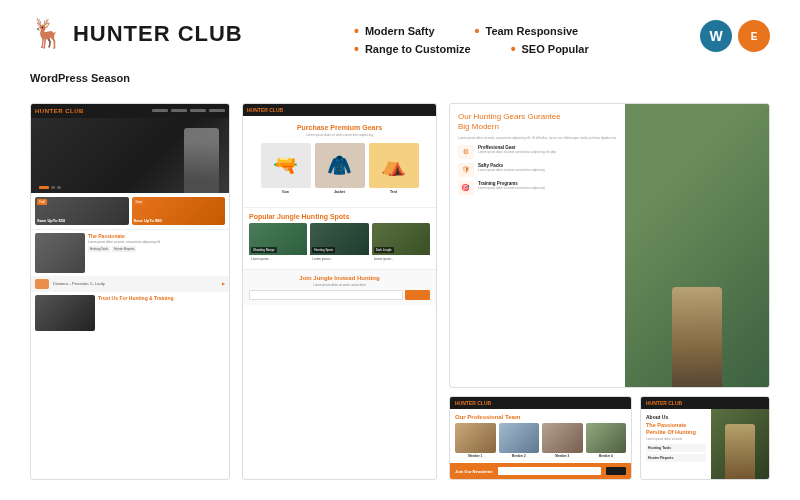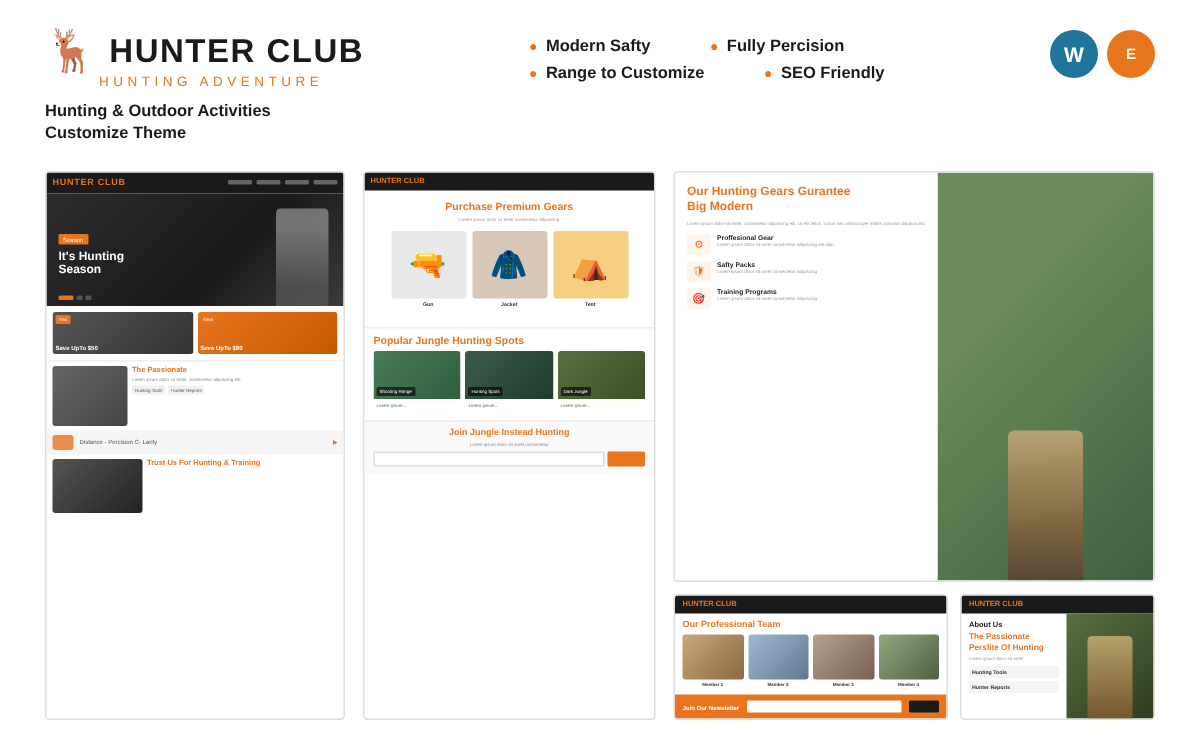--- a/index.html
+++ b/index.html
@@ -579,21 +579,21 @@
       height: 100%;
     }
 
     .right-text-col {
       width: 55%;
       padding: 8px;
     }
 
     .right-main-title {
       font-size: 8px;
-      font-weight: 700;
+      font-weight: 400;
       color: #1a1a1a;
       line-height: 1.3;
       margin-bottom: 3px;
     }
 
     .right-main-title span {
       color: #e8741e;
     }
 
     .right-desc {
@@ -886,46 +886,45 @@
 <body>
 
 <div class="main-container">
 
   <div class="header">
     <div class="logo-section">
       <div class="logo-row">
         <div class="deer-icon">🦌</div>
         <div class="logo-text">HUNTER CLUB</div>
       </div>
-      <div class="logo-tagline">Hunting Adventure</div>
       <div class="theme-description">
-        <span>Hunting &amp; Outdoor Activities</span><br>
-        <span>Customize Theme</span>
+        <br>
+        <span>WordPress Season</span>
       </div>
     </div>
 
     <div class="features-section">
       <div class="features-column">
         <div class="feature-item">
           <span class="bullet">•</span>
           <span>Modern Safty</span>
         </div>
         <div class="feature-item">
           <span class="bullet">•</span>
-          <span>Fully Percision</span>
+          <span>Team Responsive</span>
         </div>
       </div>
       <div class="features-column">
         <div class="feature-item">
           <span class="bullet">•</span>
           <span>Range to Customize</span>
         </div>
         <div class="feature-item">
           <span class="bullet">•</span>
-          <span>SEO Friendly</span>
+          <span>SEO Popular</span>
         </div>
       </div>
     </div>
 
     <div class="badge-section">
       <div class="wp-badge">
         <span>W</span>
       </div>
       <div class="el-badge">
         <span>E</span>
@@ -939,27 +938,20 @@
       <div class="nav-bar">
         <span class="nav-logo-small">HUNTER CLUB</span>
         <div class="nav-dots">
           <div class="nav-dot"></div>
           <div class="nav-dot"></div>
           <div class="nav-dot"></div>
           <div class="nav-dot"></div>
         </div>
       </div>
       <div class="hero-section-preview">
-        <div class="hero-text-preview">
-          <div class="hero-tag">Season</div>
-          <div class="hero-title-preview">
-            <span>It's Hunting</span><br>
-            <span>Season</span>
-          </div>
-        </div>
         <div class="hero-person"></div>
         <div class="slider-dots">
           <div class="s-dot"></div>
           <div class="s-dot inactive"></div>
           <div class="s-dot inactive"></div>
         </div>
       </div>
       <div class="cards-row">
         <div class="card-item">
           <div class="card-img">

